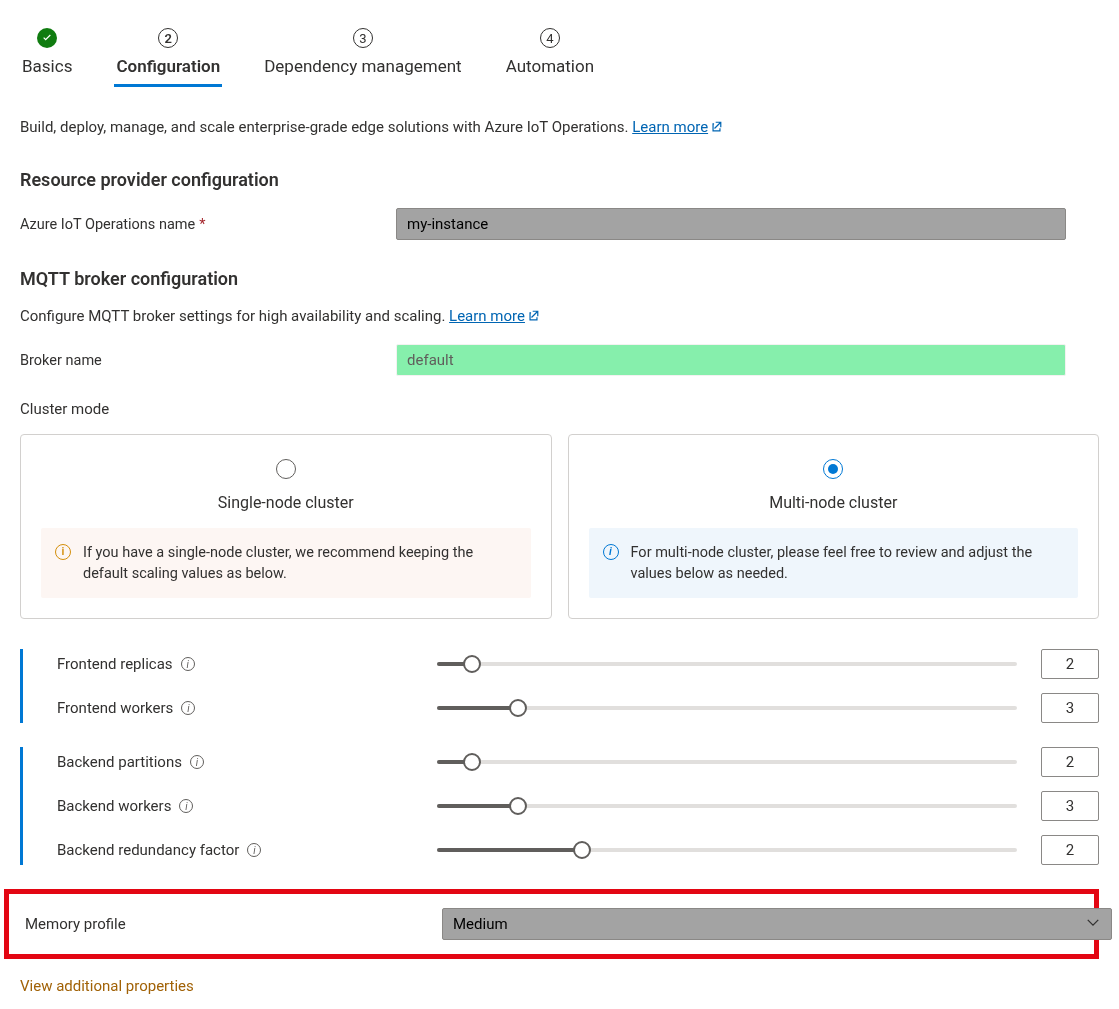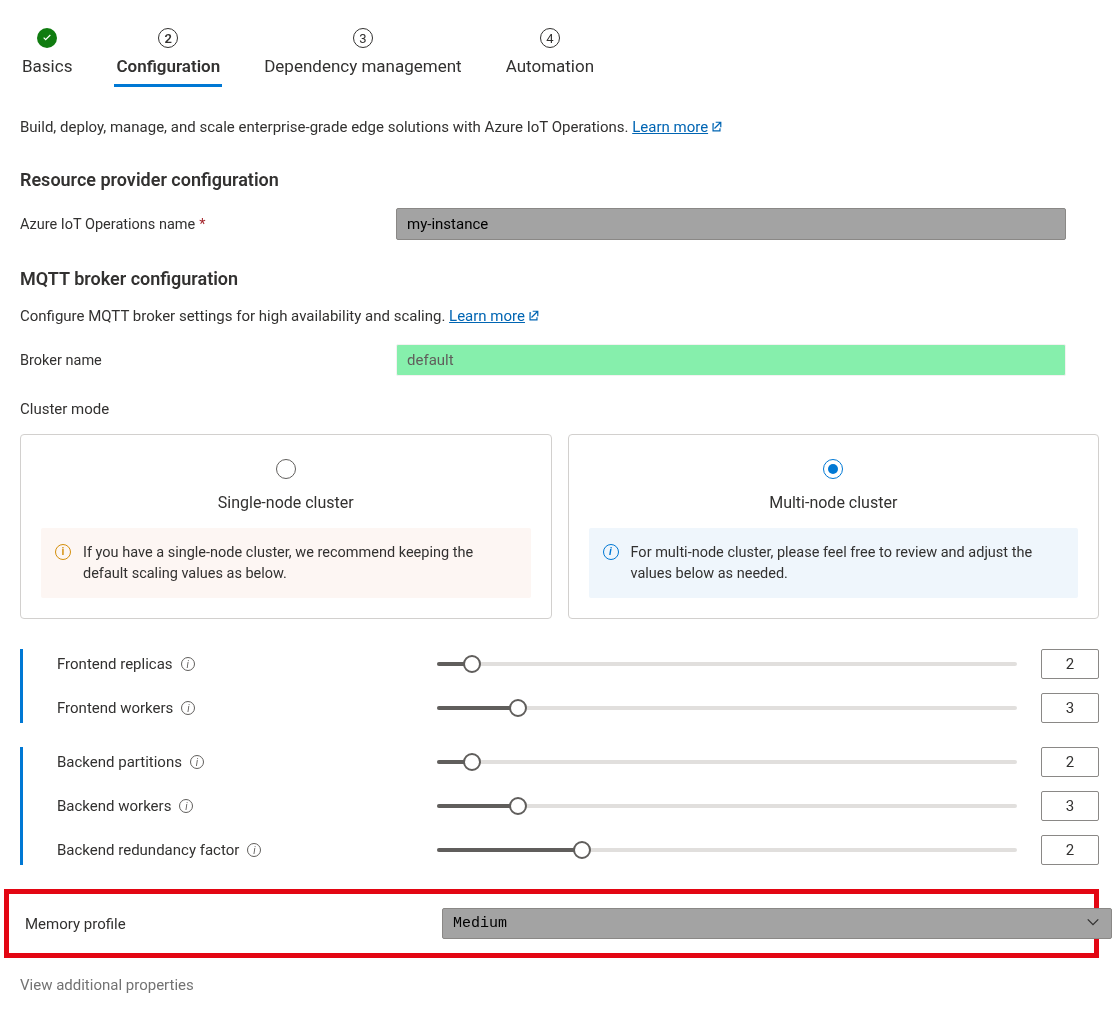--- a/index.html
+++ b/index.html
@@ -197,32 +197,32 @@
     font-size:15px;
   }
   .mem-row-outline {
     border: 5px solid #e30613;
     padding: 14px 14px 14px 0;
     margin-left: -16px;
     margin-bottom: 18px;
   }
   .mem-row { display:flex; align-items:center; padding-left: 16px; gap: 41px; }
   .mem-label { width: 376px; font-size: 15px; flex-shrink:0; }
-  .select-wrap { position:relative; width: 698px; font-family: Liberation Mono, monospace; }
+  .select-wrap { position:relative; width: 698px; }
   .select-input {
     appearance: none;
     -webkit-appearance: none;
     cursor: pointer;
     padding-right: 34px;
   }
   .chevron {
     position:absolute; right:12px; top:50%; transform: translateY(-50%);
     pointer-events:none;
   }
-  .view-more { color:#737373; font-size:15px; cursor:pointer; }
+  .view-more { color:#a16207; font-size:15px; cursor:pointer; }
 </style>
 </head>
 <body>
 
 <div class="tabs">
   <div class="tab">
     <span class="tab-check">
       <svg viewBox="0 0 16 16">
           <path d="M6.2 11.3 3 8.1l1.1-1.1 2.1 2.1L11.9 3.4 13 4.5z" fill="#fff"></path>
         </svg>

